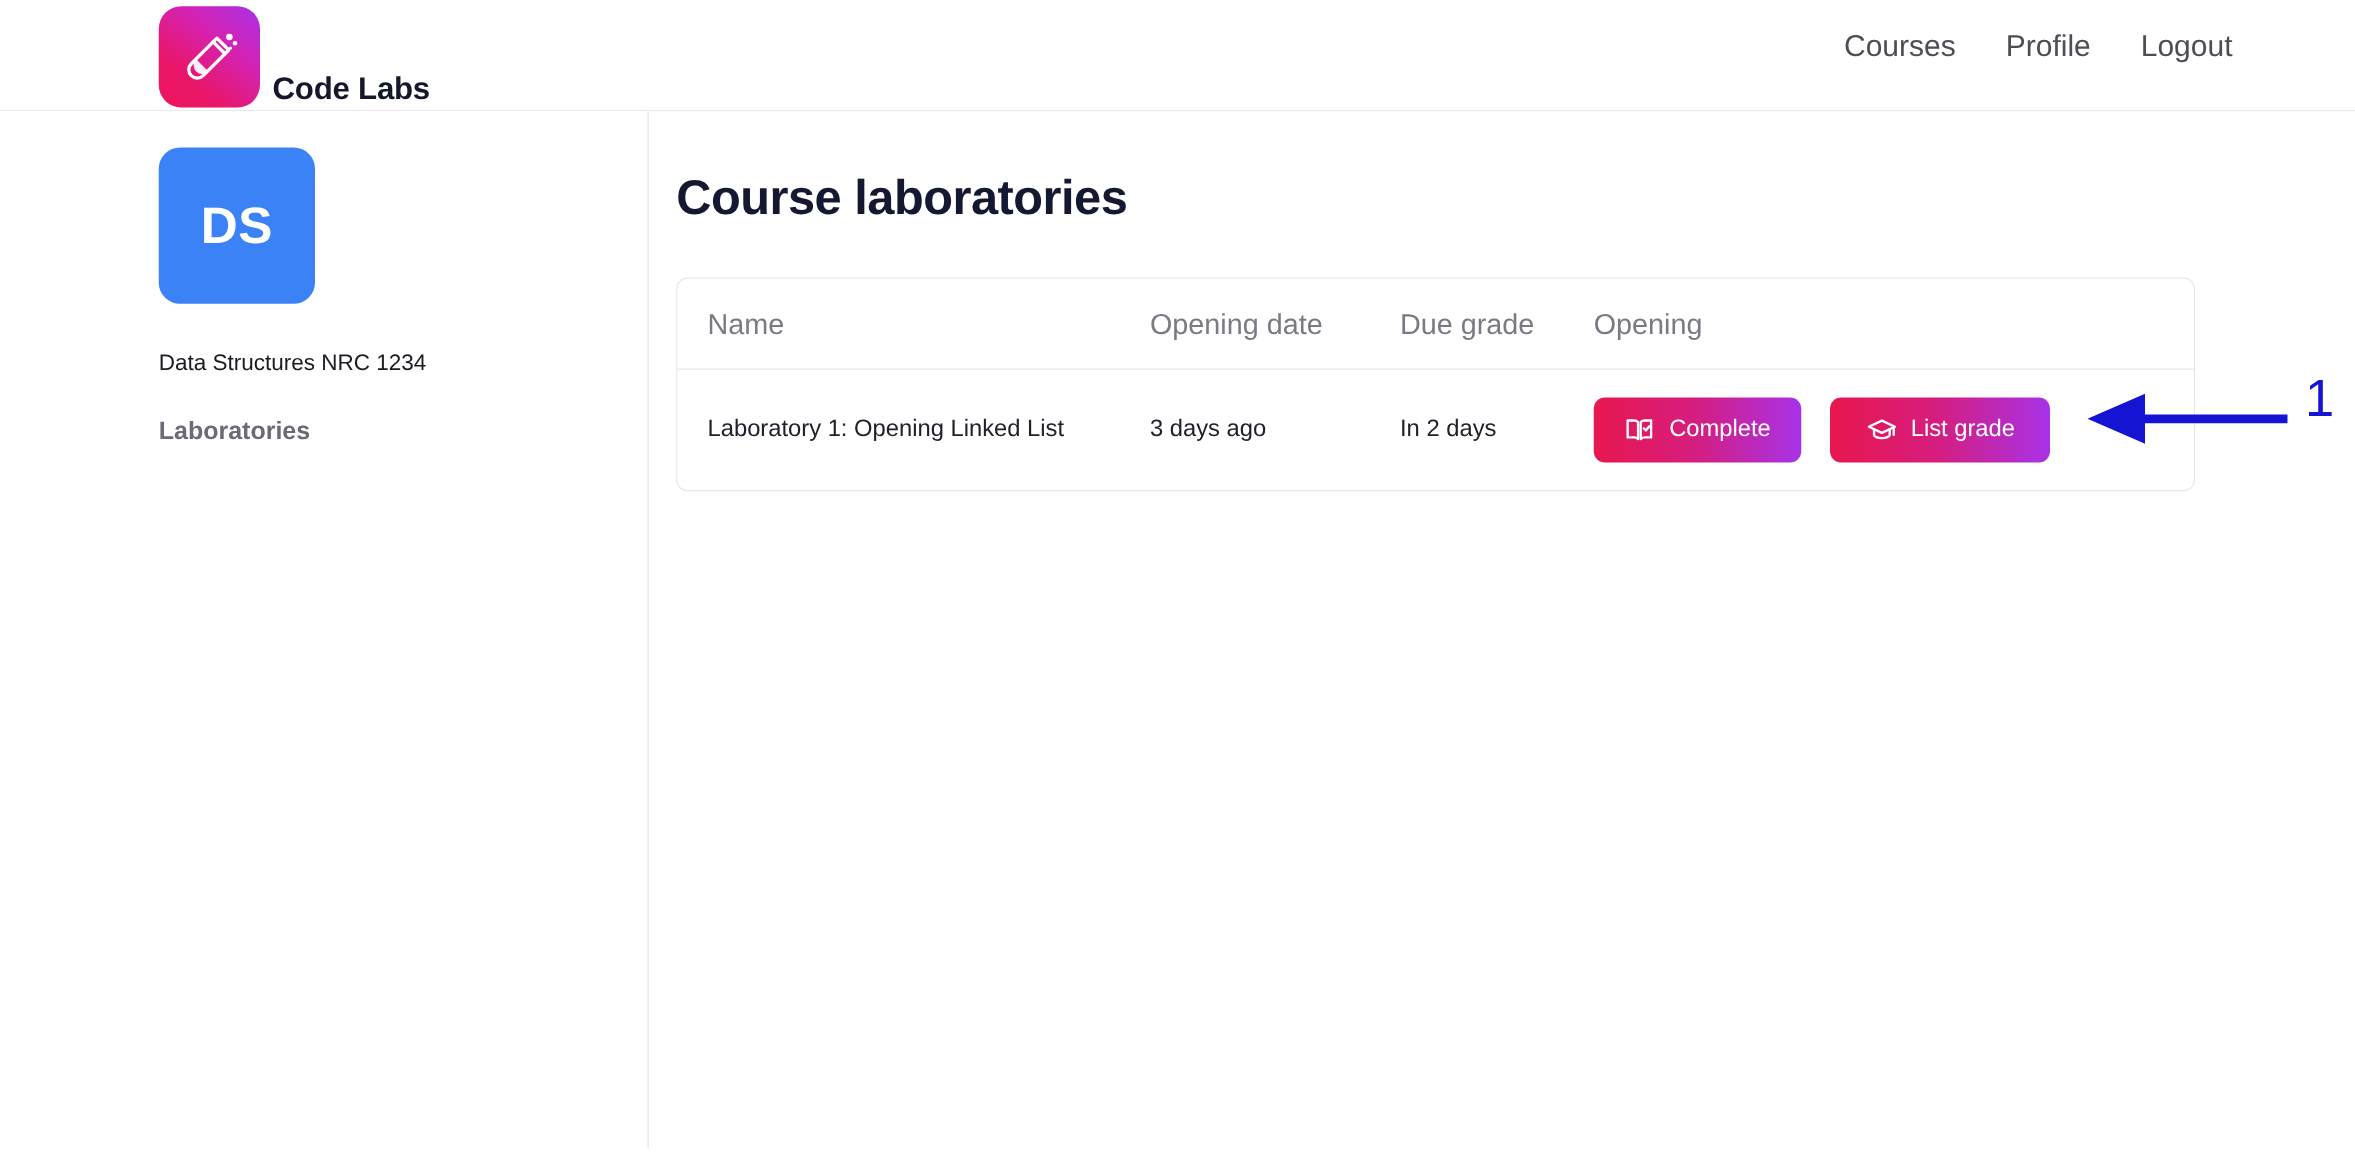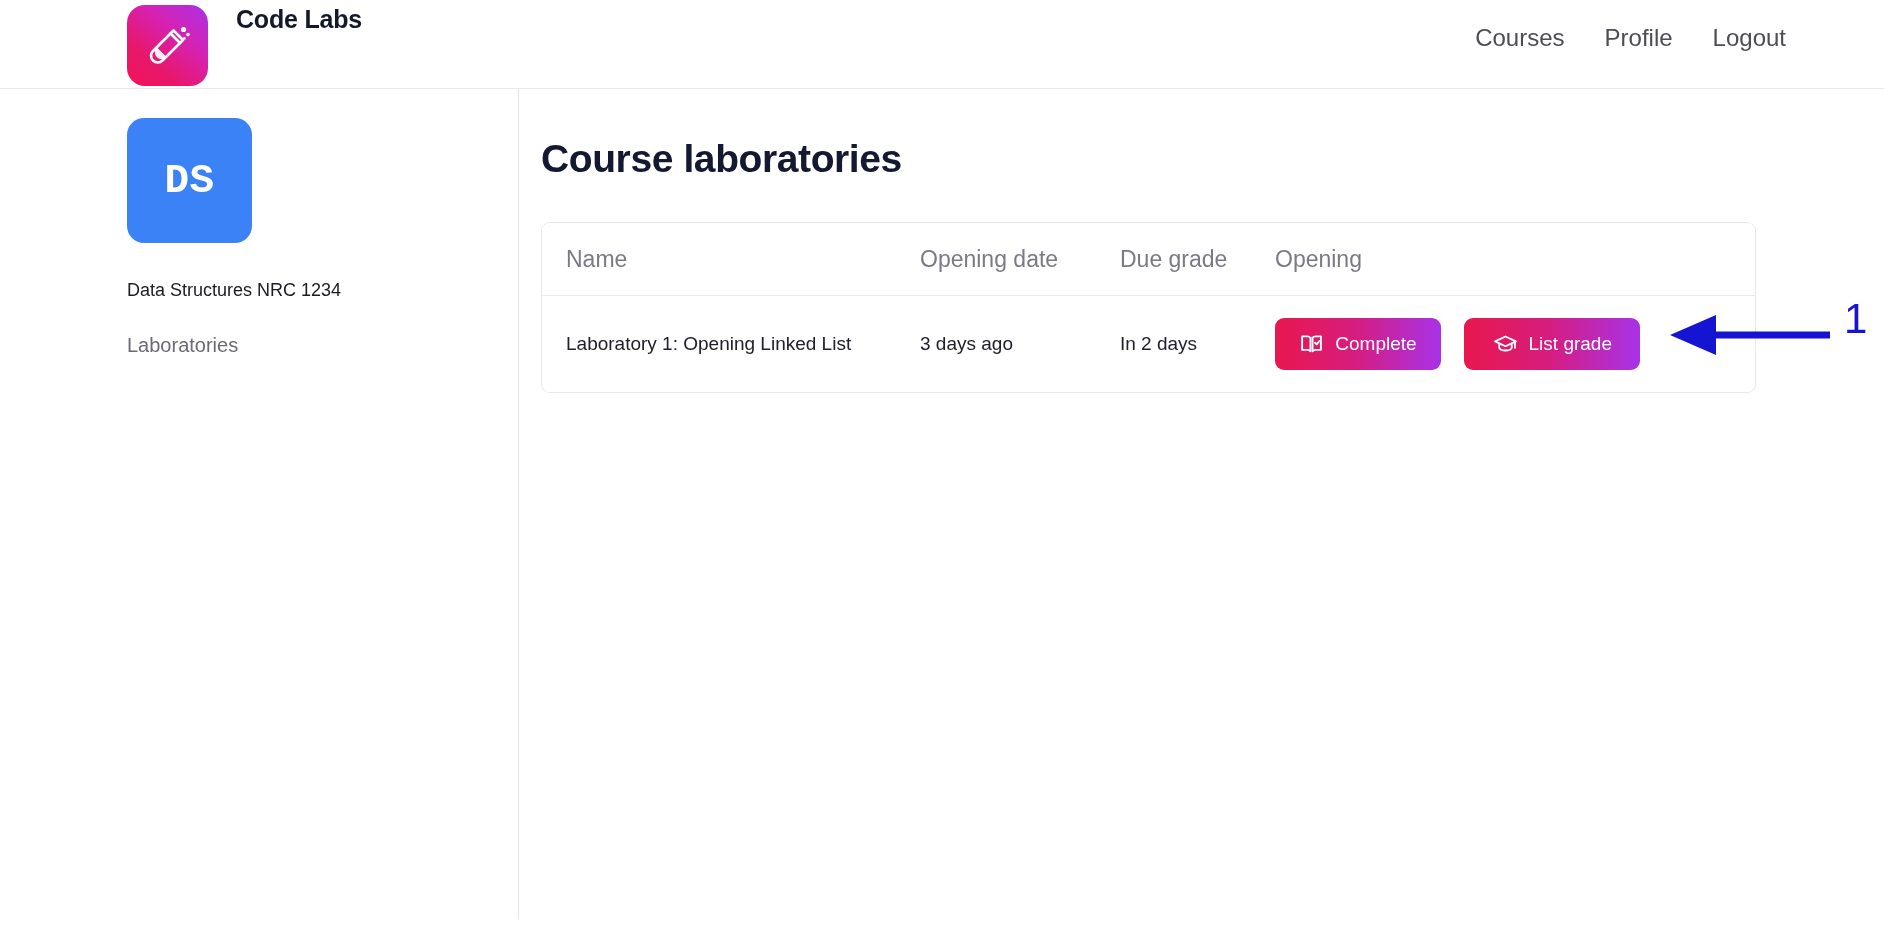--- a/index.html
+++ b/index.html
@@ -27,22 +27,22 @@
     height: 89px;
     border-bottom: 1px solid #e9e9ec;
     background: #ffffff;
   }
 
   .brand {
     position: absolute;
     left: 127px;
     top: 5px;
     display: flex;
-    align-items: flex-start;
-    gap: 28px;
+    align-items: flex-end;
+    gap: 10px;
   }
 
   .brand-logo {
     width: 81px;
     height: 81px;
     border-radius: 18px;
     background: linear-gradient(40deg, #f0145a 0%, #e8176b 30%, #d522b4 65%, #a832e8 100%);
     display: flex;
     align-items: center;
     justify-content: center;
@@ -97,21 +97,20 @@
     display: flex;
     align-items: center;
     justify-content: center;
   }
 
   .course-avatar span {
     color: #ffffff;
     font-size: 41px;
     font-weight: bold;
     letter-spacing: 0.5px;
-    font-family: Liberation Mono, monospace;
   }
 
   .course-title {
     position: absolute;
     left: 127px;
     top: 163px;
     font-size: 18px;
     color: #1b1b22;
     white-space: nowrap;
     font-weight: 400;
@@ -122,21 +121,21 @@
     position: absolute;
     left: 127px;
     top: 245px;
   }
 
   .sidebar-item {
     font-size: 20px;
     color: #6b6b75;
     white-space: nowrap;
     cursor: pointer;
-    font-weight: 400;
+    font-weight: 700;
   }
 
   
   .main {
     position: absolute;
     left: 519px;
     top: 89px;
     width: 1365px;
     height: 845px;
   }

